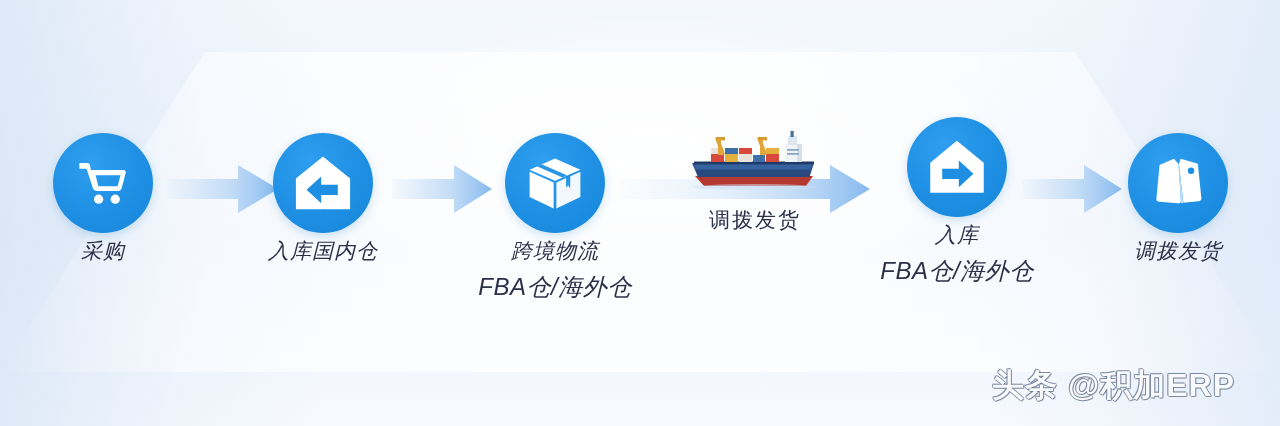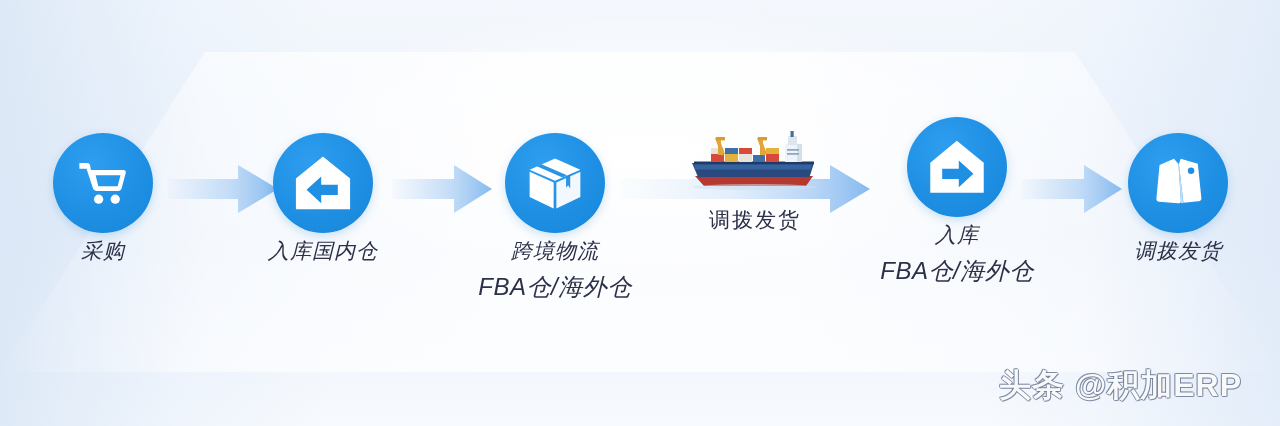--- a/index.html
+++ b/index.html
@@ -134,21 +134,21 @@
     margin-top: 4px;
     font-size: 21px;
     color: #2c3149;
     letter-spacing: 2px;
     white-space: nowrap;
   }
 
   
   #watermark {
     position: absolute;
-    right: 38px;
+    right: 45px;
     bottom: 18px;
     font-size: 32px;
     font-weight: bold;
     letter-spacing: 1px;
     color: rgba(255,255,255,0.96);
     text-shadow:
       1px 0 0 rgba(90,105,135,0.55),
      -1px 0 0 rgba(90,105,135,0.55),
       0 1px 0 rgba(90,105,135,0.55),
       0 -1px 0 rgba(90,105,135,0.55),

